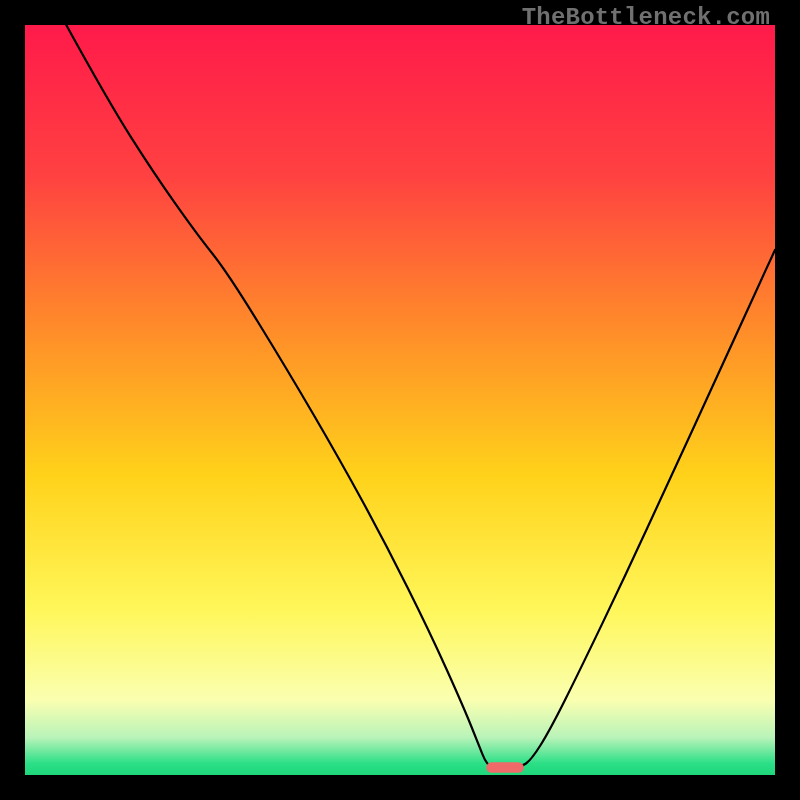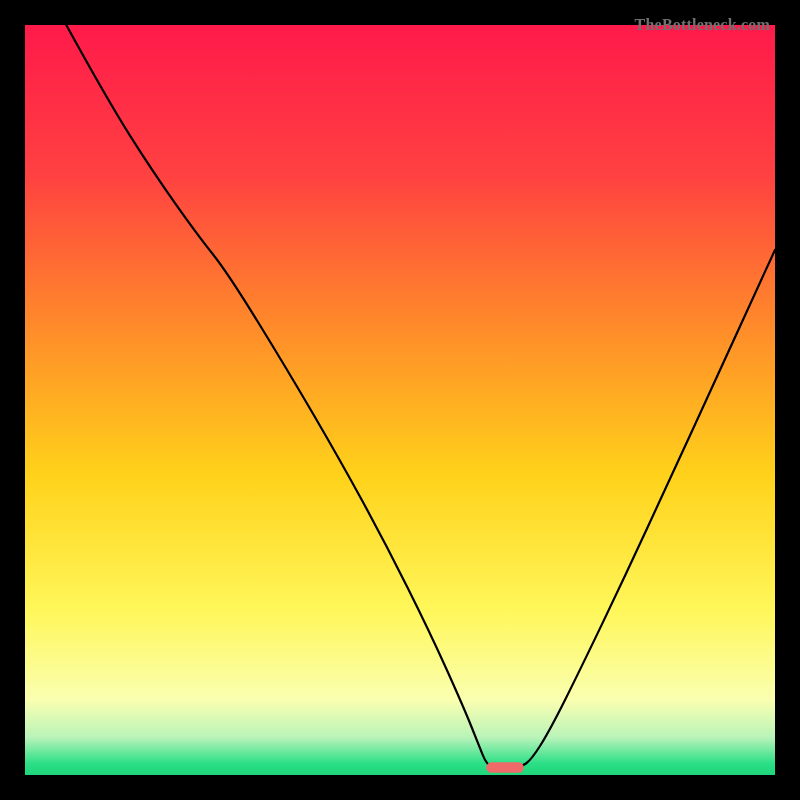--- a/index.html
+++ b/index.html
@@ -14,26 +14,25 @@
     position: absolute;
     left: 25px;
     top: 25px;
     width: 750px;
     height: 750px;
   }
   .watermark {
     position: absolute;
     top: 4px;
     right: 30px;
-    font-family: Liberation Serif, serif;
-    font-size: 16px;
+    font-family: Liberation Mono, monospace;
+    font-size: 24px;
     font-weight: 600;
     color: #707070;
     letter-spacing: 0.2px;
-    margin-top: 12px;
   }
   svg { display: block; }
 </style>
 </head>
 <body>
 
 <div class="frame">
   <svg id="chart-svg" width="750" height="750" viewBox="0 0 750 750">
     <defs>
       <linearGradient id="bg-grad" x1="0" y1="0" x2="0" y2="1">

